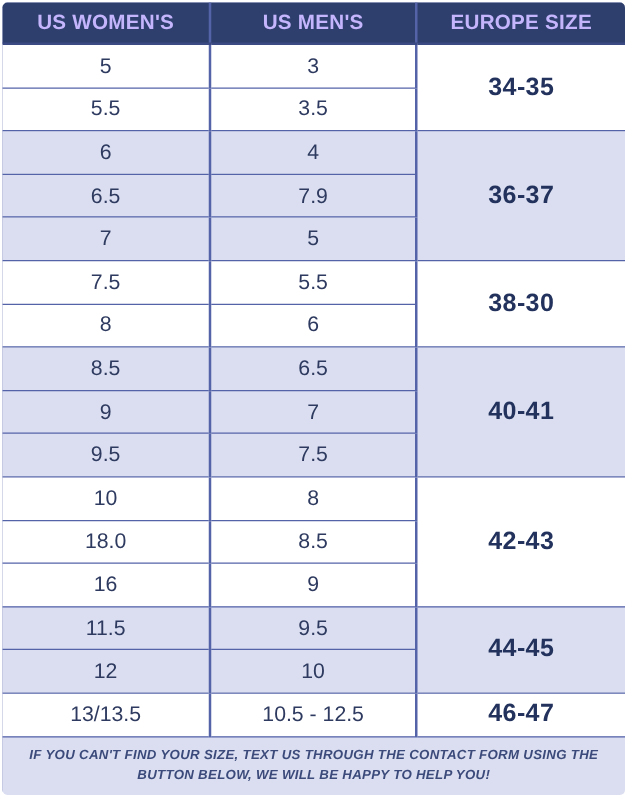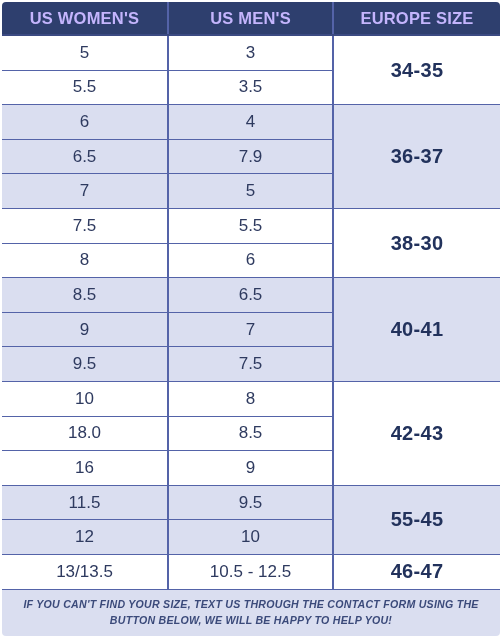--- a/index.html
+++ b/index.html
@@ -167,21 +167,21 @@
           <td class="col-women">18.0</td>
           <td class="col-men">8.5</td>
         </tr>
         <tr class="plain">
           <td class="col-women">16</td>
           <td class="col-men">9</td>
         </tr>
         <tr class="shade">
           <td class="col-women">11.5</td>
           <td class="col-men">9.5</td>
-          <td class="eu-cell eu-shade" rowspan="2">55-45</td>
+          <td class="eu-cell eu-shade" rowspan="2">44-45</td>
         </tr>
         <tr class="shade">
           <td class="col-women">12</td>
           <td class="col-men">10</td>
         </tr>
         <tr class="plain">
           <td class="col-women">13/13.5</td>
           <td class="col-men">10.5 - 12.5</td>
           <td class="eu-cell eu-plain" rowspan="1">46-47</td>
         </tr>

